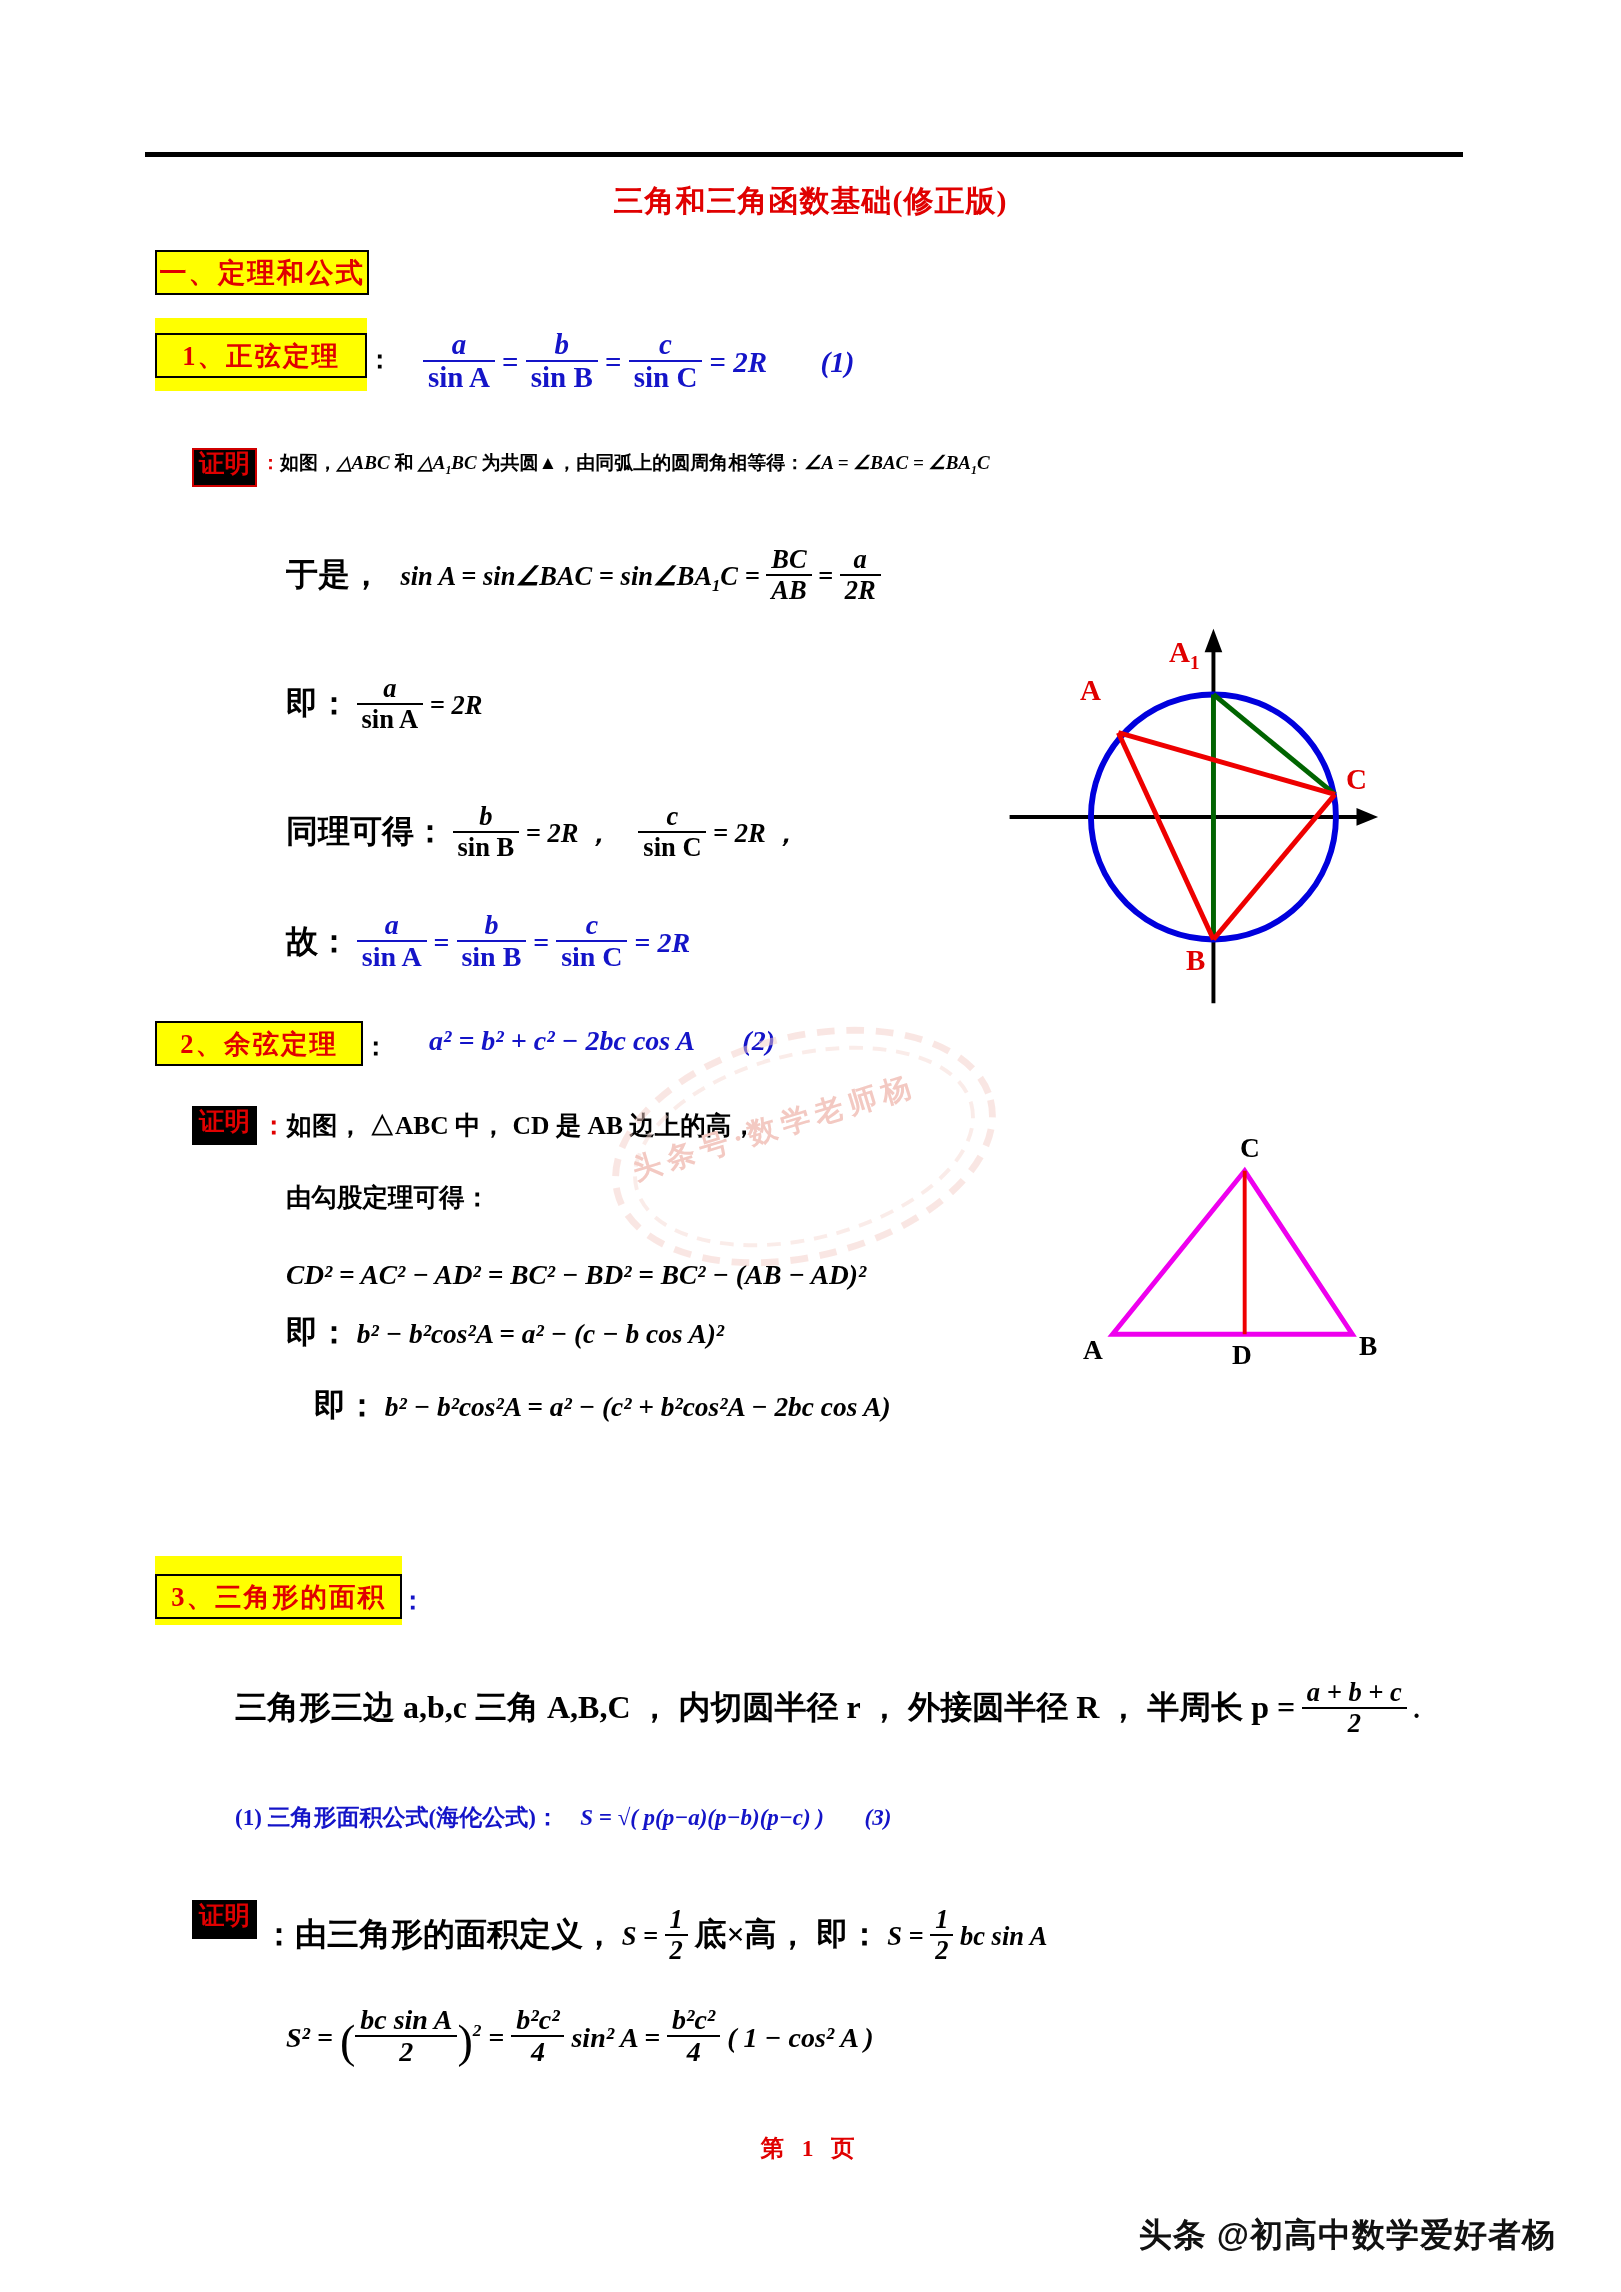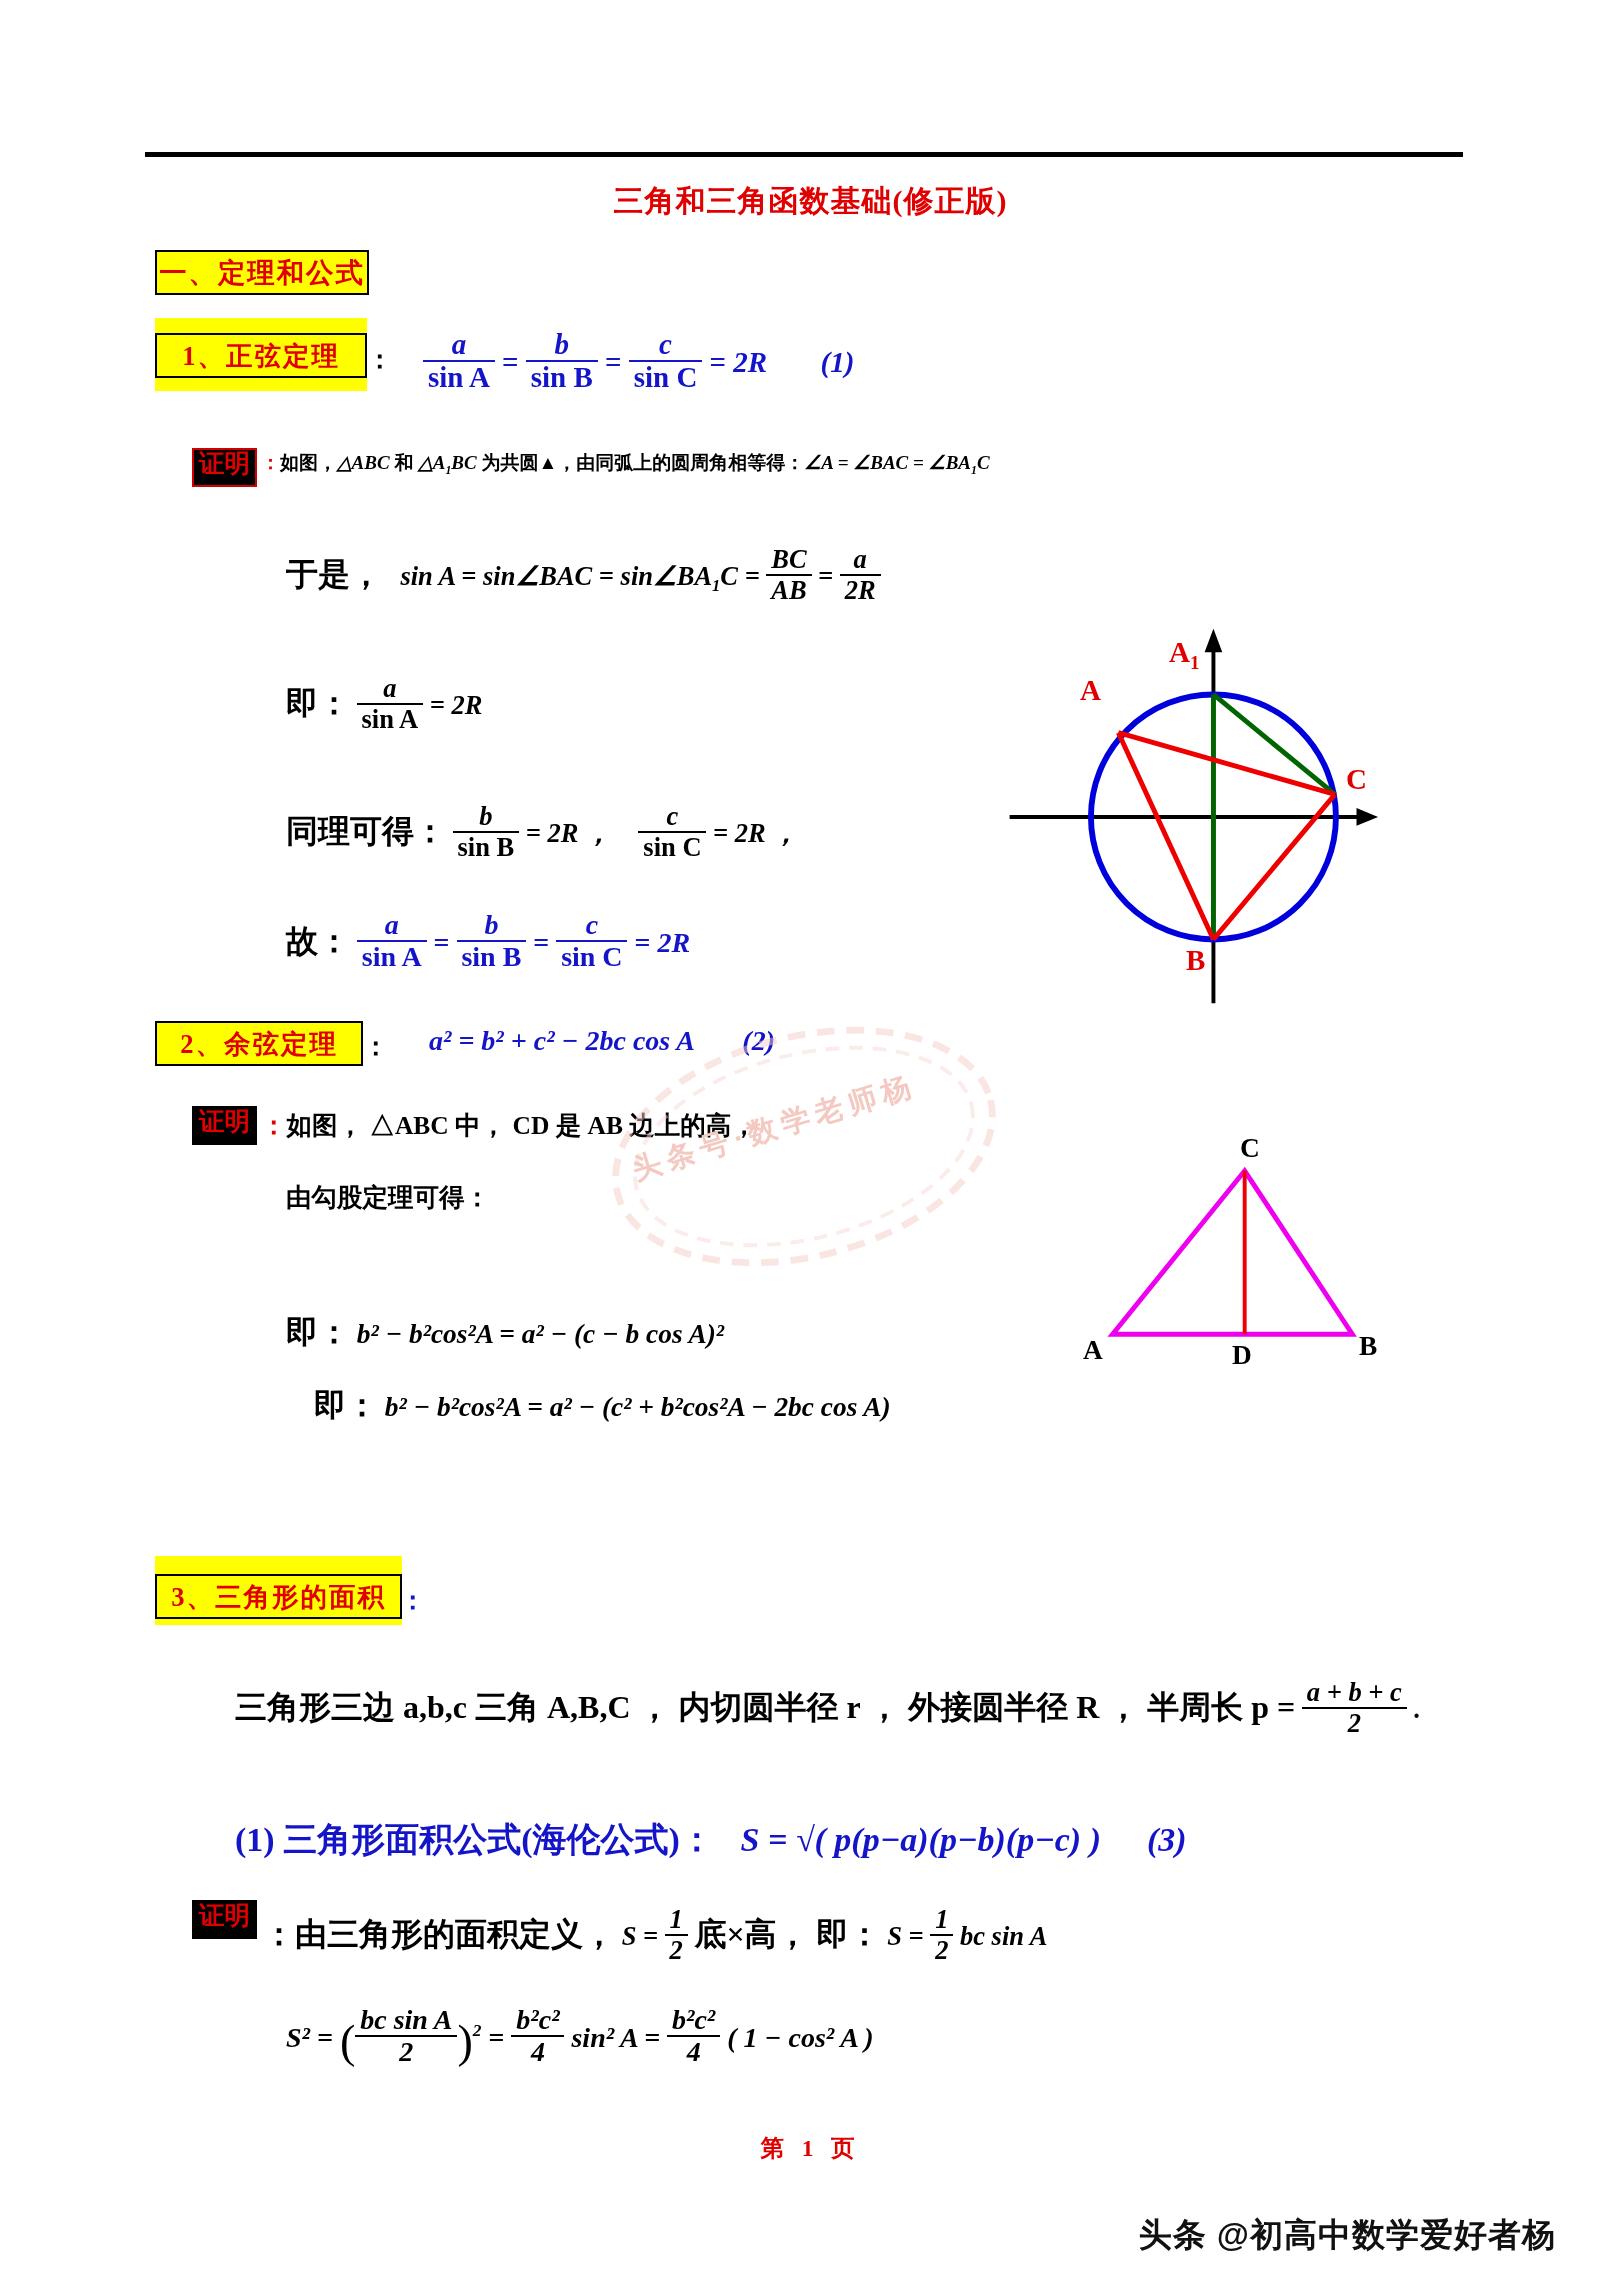--- a/index.html
+++ b/index.html
@@ -217,20 +217,21 @@
   </div>
 
   <div class="zm-box" style="left:192px; top:1106px; width:65px; height:39px; text-align:center;">
     <span>证明</span>
   </div>
   <div class="txt cn" style="left:261px; top:1108px; font-size:25.5px;">
     <span class="red">：</span><span>如图，  △ABC 中， CD 是 AB 边上的高，</span>
   </div>
   <div class="txt cn" style="left:286px; top:1180px; font-size:25.5px;">由勾股定理可得：</div>
 
+  <div class="eq eqk" style="left:286px; top:1260px; font-size:27.4px;">CD² = AC² − AD² = BC² − BD² = BC² − (AB − AD)²</div>
   <div class="eq eqk" style="left:286px; top:1311px; font-size:27.4px;text-align:center;">
     <span class="cn up" style="font-style:normal;">即：</span>
     <span>b² − b²cos²A = a² − (c − b cos A)²</span>
   </div>
   <div class="eq eqk" style="left:286px; top:1384px; font-size:27.4px;margin-left:28px;">
     <span class="cn up" style="font-style:normal;">即：</span>
     <span>b² − b²cos²A = a² − (c² + b²cos²A − 2bc cos A)</span>
   </div>
 
   <div style="position:absolute; left:1083px; top:1117px; width:294px; height:274px;">
@@ -250,21 +251,21 @@
       <span>三角形的面积</span>
   </div>
   <div class="colon-blue" style="left:400px; top:1583px; font-size:25.5px; font-family:'Liberation Serif',serif;">：</div>
 
   <div class="eq eqk" style="left:235px; top:1678px; font-size:26.5px;">
     <span class="cn up" style="font-style:normal;">三角形三边 a,b,c 三角 A,B,C ， 内切圆半径 r ， 外接圆半径 R ， 半周长 p =</span>
     <span class="frac"><span class="num">a + b + c</span><span class="den">2</span></span>
     <span class="up">.</span>
   </div>
 
-  <div class="eq eqb" style="left:235px; top:1802px; font-size:34px;margin-top:15px;">
+  <div class="eq eqb" style="left:235px; top:1802px; font-size:23px;">
     <span style="font-style:normal;">(1) 三角形面积公式(海伦公式)：</span>
     <span style="display:inline-block;width:9.8px;"></span>
     <span>S = √( p(p−a)(p−b)(p−c) )</span>
     <span style="display:inline-block;width:29px;"></span>
     <span>(3)</span>
   </div>
 
   <div class="zm-box" style="left:192px; top:1900px; width:65px; height:39px; text-align:center;">
     <span>证明</span>
   </div>

